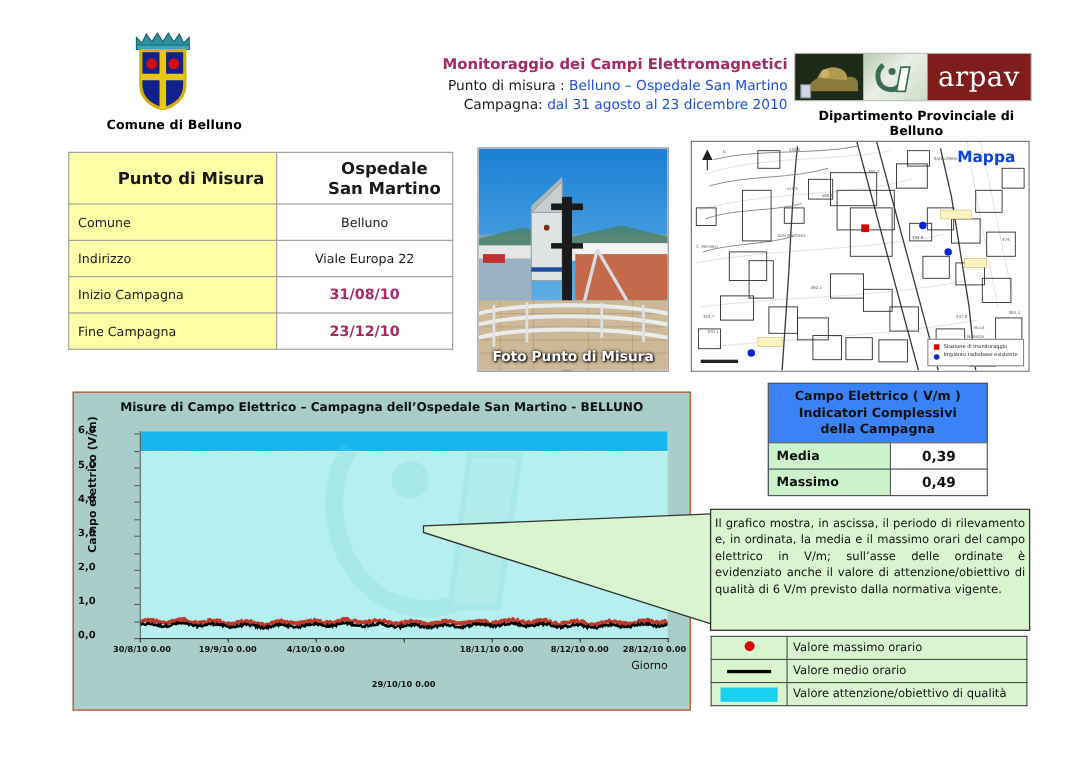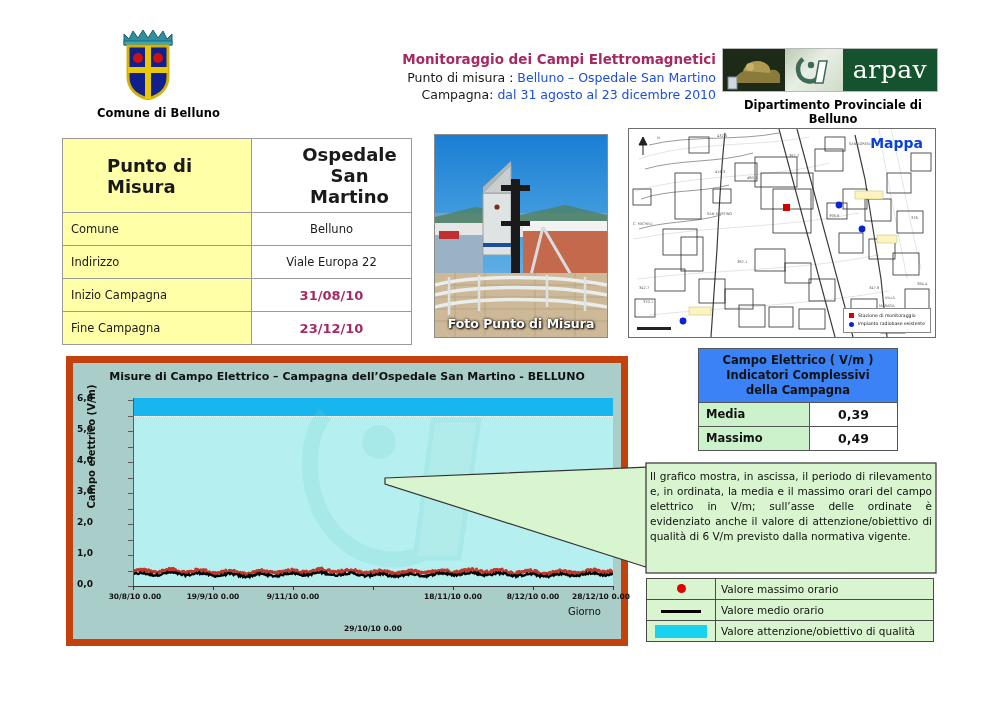--- a/index.html
+++ b/index.html
@@ -22,50 +22,50 @@
   #title-block{left:246px;top:50px;width:470px;text-align:right;line-height:1.38;}
   #title-main{font-size:13.5px;font-weight:bold;color:#a52a64;}
   .title-sub{font-size:12.5px;color:#1a1a1a;}
   .title-sub b{font-weight:normal;color:#1d4ed8;}
 
   #arpav-block{left:722px;top:48px;width:222px;text-align:center;}
   #arpav-logo{width:216px;height:44px;display:flex;border:1px solid #b9b9b9;box-sizing:border-box;}
   .lg-lion{width:62px;height:100%;background:#1d2418;position:relative;overflow:hidden;}
   .lg-mid{width:58px;height:100%;position:relative;overflow:hidden;
           background:linear-gradient(135deg,#b9cbb0 0%,#e9eee6 45%,#cfdcc7 100%);}
-  .lg-text{flex:1;background:#14532d;color:#fff;font-family:"DejaVu Serif","Liberation Serif",serif;
+  .lg-text{flex:1;background:#7f1d1d;color:#fff;font-family:"DejaVu Serif","Liberation Serif",serif;
            font-size:25px;line-height:42px;letter-spacing:.5px;text-align:center;}
   #arpav-label{font-size:11.5px;font-weight:bold;color:#000;margin-top:6px;}
 
   
   #info-table{left:62px;top:138px;width:350px;border-collapse:collapse;}
   #info-table td{border:1px solid #9a9a9a;font-size:11.5px;color:#1a1a1a;padding:5px 8px;height:22px;}
   #info-table td.k{background:#ffffa8;width:136px;}
   #info-table td.v{background:#fff;text-align:center;}
-  #info-table tr.head td{font-weight:bold;font-size:18px;padding-left:44px;}
+  #info-table tr.head td{font-weight:bold;font-size:15px;padding-left:44px;}
   #info-table td.date{color:#a52a64;font-weight:bold;font-size:13px;}
 
   
   #photo{left:434px;top:134px;width:172px;height:202px;overflow:hidden;border:1px solid #8a8a8a;}
   #photo-caption{position:absolute;left:0;bottom:6px;width:100%;text-align:center;
      font-size:12.5px;font-weight:bold;color:#fff;text-shadow:0 0 3px #000,1px 1px 2px #000;}
 
   
   #map{left:628px;top:128px;width:306px;height:208px;overflow:hidden;border:1px solid #6d6d6d;background:#fff;}
   #map-label{position:absolute;right:12px;top:6px;font-size:14px;font-weight:bold;color:#0a42d6;
      text-shadow:1px 1px 0 #fff,-1px -1px 0 #fff;}
   #map-legend{position:absolute;right:4px;bottom:4px;background:#fff;border:1px solid #888;
      padding:3px 5px;font-size:4.6px;color:#111;line-height:1.9;}
   .mlrow{display:flex;align-items:center;gap:4px;}
   .msq{width:5px;height:5px;background:#d40000;}
   .mdot{width:5px;height:5px;background:#0b23d8;border-radius:50%;}
 
   
   #chart{left:66px;top:356px;width:562px;height:290px;background:#a9cdc9;
-     border:7px solid #c2410c;box-sizing:border-box;}
+     border:1px solid #c2410c;box-sizing:border-box;}
   #chart-title{position:absolute;left:0;top:7px;width:100%;text-align:center;
      font-size:11px;font-weight:bold;color:#111;}
   #plot{position:absolute;left:60px;top:35px;width:480px;height:188px;background:#b6efef;overflow:hidden;}
   #band{position:absolute;left:0;top:0;width:100%;height:18px;background:#18b6ef;}
   .bandline{position:absolute;left:0;top:18px;width:100%;height:0;border-top:1px dotted #ffffff;}
   #watermark{position:absolute;left:150px;top:8px;width:230px;height:175px;opacity:.2;}
   #axis-y{position:absolute;left:60px;top:35px;width:0;height:189px;border-left:1px solid #5a5a5a;}
   #axis-x{position:absolute;left:60px;top:223px;width:481px;height:0;border-top:1px solid #333;}
   .ytick{position:absolute;left:55px;width:5px;height:0;border-top:1px solid #5a5a5a;}
   .ylab{position:absolute;width:50px;text-align:left;font-size:9px;font-weight:bold;color:#111;}
@@ -929,21 +929,21 @@
   <div class="xtick" style="left:60px;"></div>
     <div class="xtick" style="left:140px;"></div>
   <div class="xtick" style="left:220px;"></div>
     <div class="xtick" style="left:300px;"></div>
   <div class="xtick" style="left:380px;"></div>
     <div class="xtick" style="left:460px;"></div>
   <div class="xtick" style="left:540px;"></div>
 
   <div class="xlab" style="left:62px;">30/8/10 0.00</div>
   <div class="xlab" style="left:140px;">19/9/10 0.00</div>
-  <div class="xlab" style="left:220px;">9/11/10 0.00</div>
+  <div class="xlab" style="left:220px;">4/10/10 0.00</div>
   <div class="xlab" style="left:300px;margin-top:32px;">29/10/10 0.00</div>
   <div class="xlab" style="left:380px;">18/11/10 0.00</div>
   <div class="xlab" style="left:460px;">8/12/10 0.00</div>
   <div class="xlab" style="left:528px;">28/12/10 0.00</div>
 
   <div id="xlabel">Giorno</div>
 </div>
 
 <table id="ind-table" class="abs">
   <tbody>

